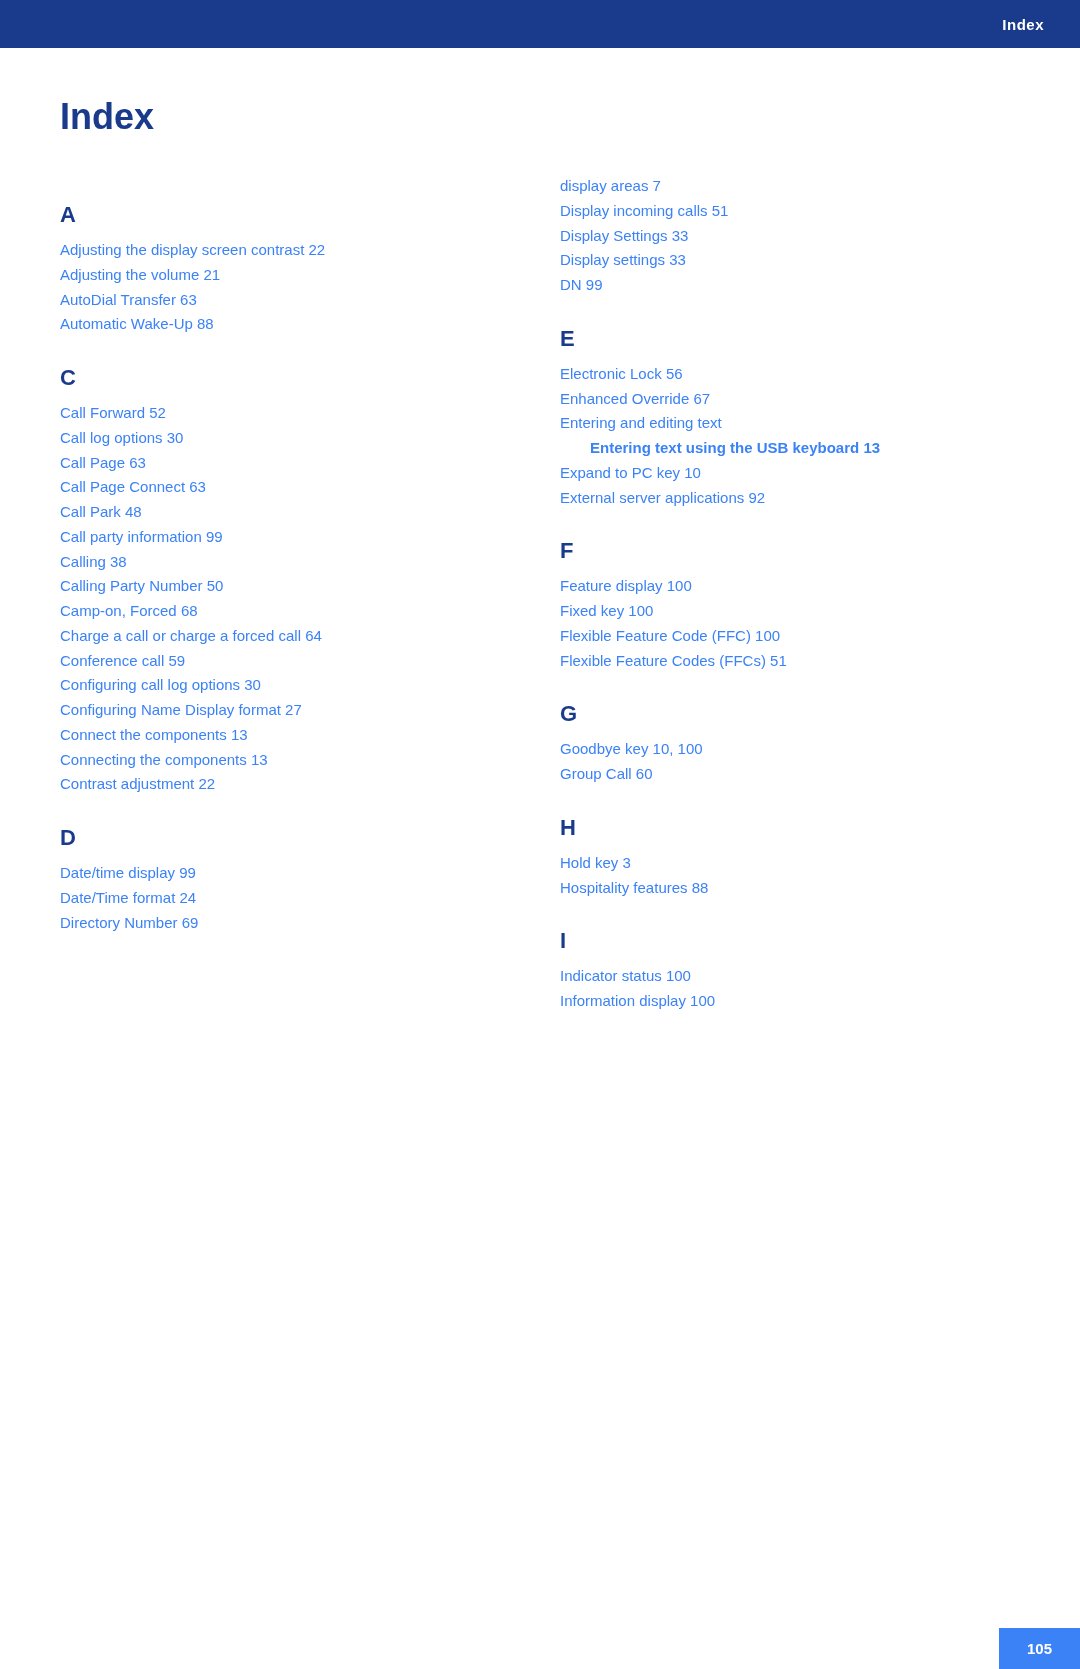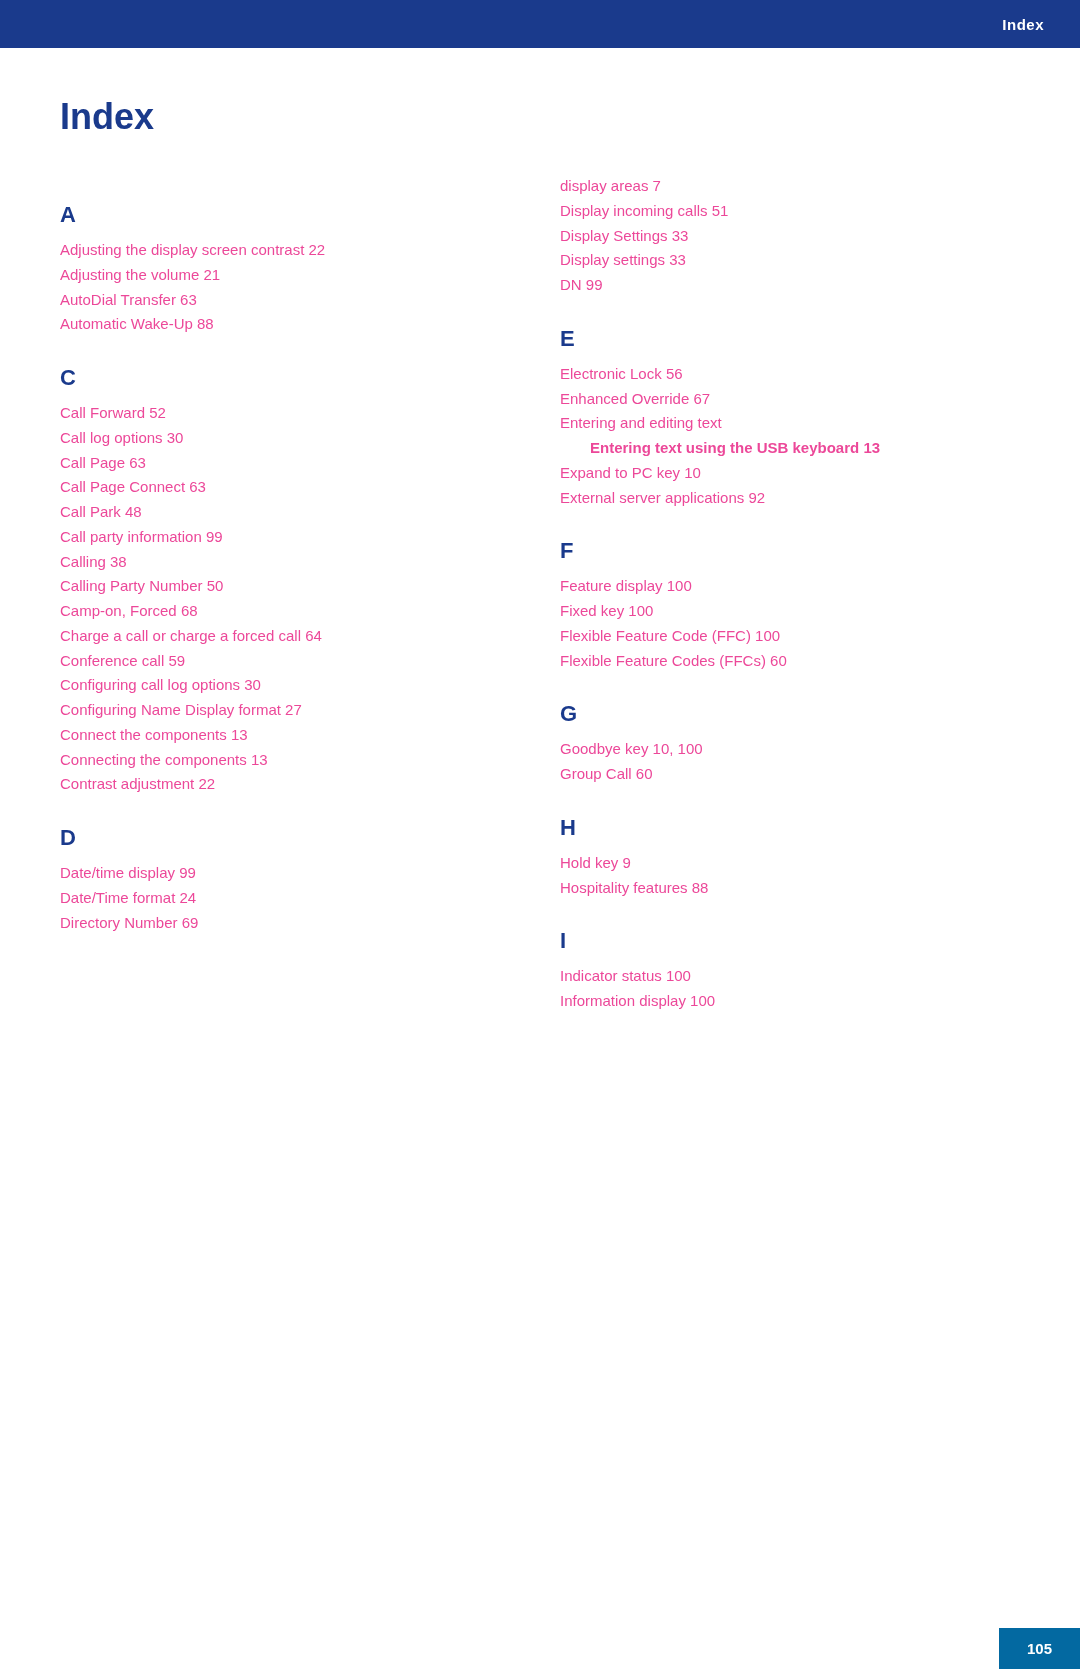--- a/index.html
+++ b/index.html
@@ -43,33 +43,33 @@
     }
     .section-letter {
       font-size: 22px;
       font-weight: bold;
       color: #1a3a8c;
       margin-top: 28px;
       margin-bottom: 10px;
     }
     .index-entry {
       font-size: 15px;
-      color: #ec4899;
+      color: #3b82f6;
       line-height: 1.65;
       display: block;
     }
     .index-entry.sub {
       padding-left: 30px;
       font-weight: bold;
     }
     .footer-bar {
       position: absolute;
       bottom: 0;
       right: 0;
-      background: #0369a1;
+      background: #3b82f6;
       color: #fff;
       font-size: 15px;
       font-weight: bold;
       padding: 12px 28px;
       margin-top: 44px;
     }
   </style>
 </head>
 <body>
 
@@ -121,26 +121,26 @@
         <span class="index-entry">Electronic Lock 56</span>
         <span class="index-entry">Enhanced Override 67</span>
         <span class="index-entry">Entering and editing text</span>
         <span class="index-entry sub">Entering text using the USB keyboard 13</span>
         <span class="index-entry">Expand to PC key 10</span>
         <span class="index-entry">External server applications 92</span>
         <div class="section-letter">F</div>
         <span class="index-entry">Feature display 100</span>
         <span class="index-entry">Fixed key 100</span>
         <span class="index-entry">Flexible Feature Code (FFC) 100</span>
-        <span class="index-entry">Flexible Feature Codes (FFCs) 60</span>
+        <span class="index-entry">Flexible Feature Codes (FFCs) 51</span>
         <div class="section-letter">G</div>
         <span class="index-entry">Goodbye key 10, 100</span>
         <span class="index-entry">Group Call 60</span>
         <div class="section-letter">H</div>
-        <span class="index-entry">Hold key 9</span>
+        <span class="index-entry">Hold key 3</span>
         <span class="index-entry">Hospitality features 88</span>
         <div class="section-letter">I</div>
         <span class="index-entry">Indicator status 100</span>
         <span class="index-entry">Information display 100</span>
       </div>
   </div>
 </div>
 
 <div class="footer-bar">
   <span>105</span>

